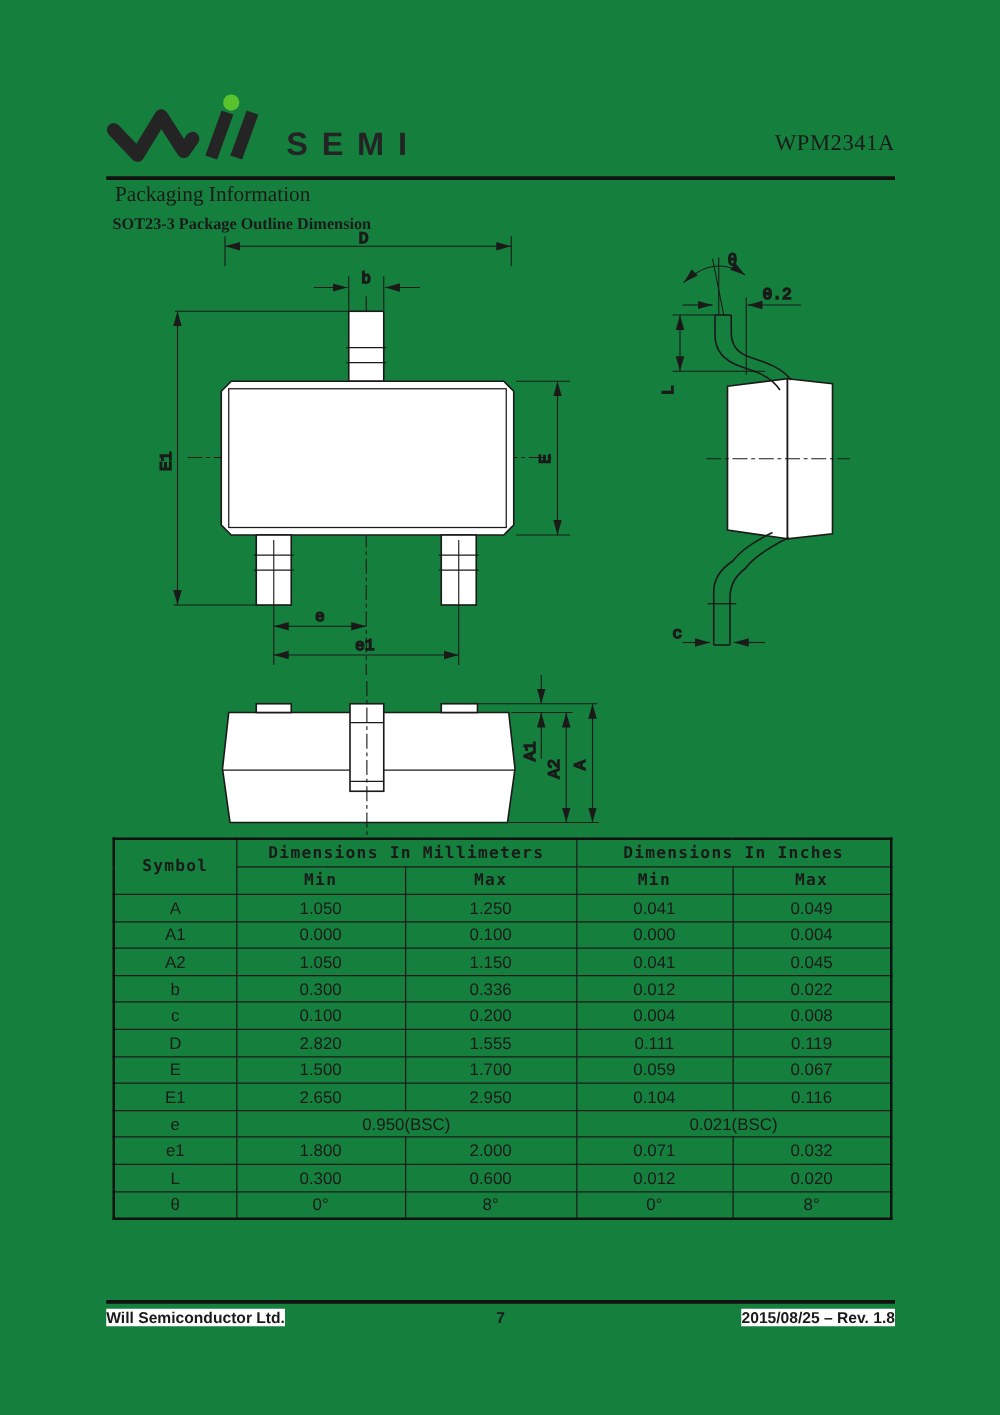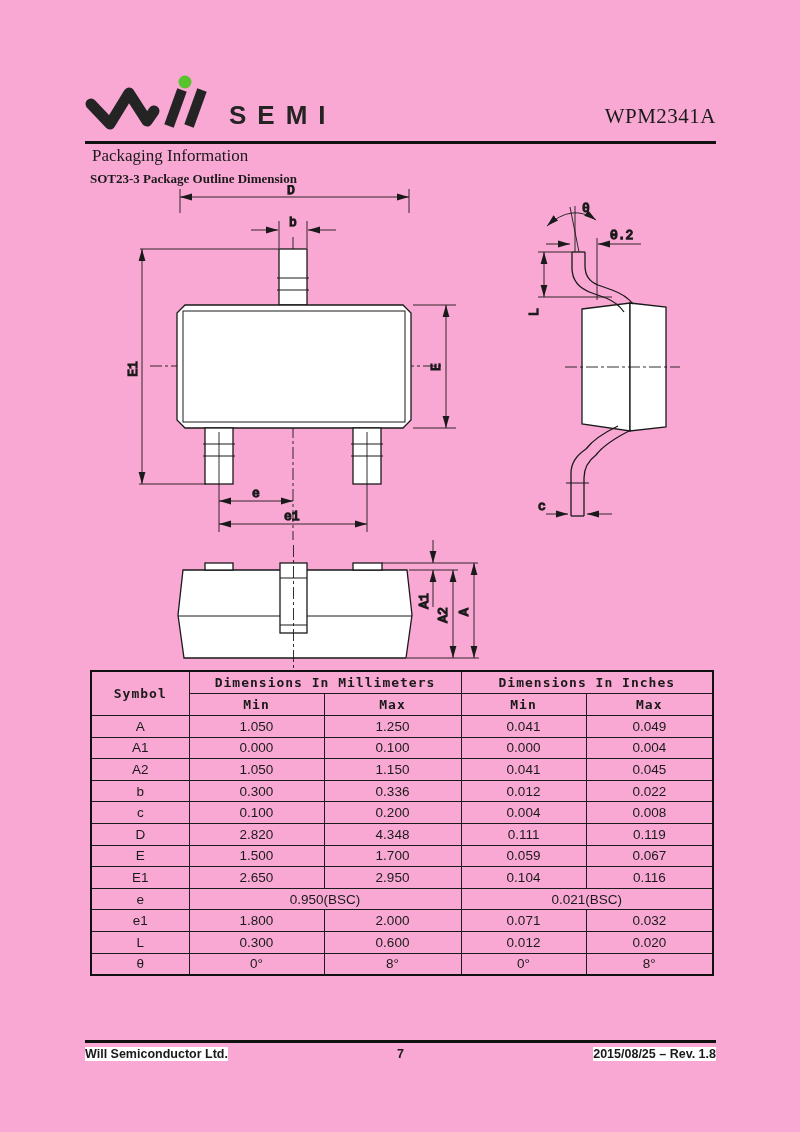--- a/index.html
+++ b/index.html
@@ -1,21 +1,21 @@
 <!DOCTYPE html>
 <html><head>
 <meta charset="utf-8">
 <style>
   html,body{margin:0;padding:0;background:#e8e8e8;}
-  .page{position:relative;width:800px;height:1132px;background:#f9a8d4;overflow:hidden;
+  .page{position:relative;width:800px;height:1132px;background:#15803d;overflow:hidden;
         font-family:"Liberation Sans",sans-serif;color:#1a1a1a;}
   
   .logo{position:absolute;left:83px;top:74px;width:320px;height:64px;}
   .partnum{position:absolute;top:104px;right:84px;font-family:"Liberation Serif",serif;
-           font-size:21px;letter-spacing:0.5px;}
+           font-size:18px;letter-spacing:0.5px;}
   .rule{position:absolute;left:85px;width:631px;background:#111;}
   .rule.top{top:141px;height:3px;}
   .rule.bottom{top:1040px;height:3px;}
   .sec-title{position:absolute;left:92px;top:146px;font-family:"Liberation Serif",serif;
              font-weight:normal;font-size:17px;}
   .sub-title{position:absolute;left:90px;top:171px;font-family:"Liberation Serif",serif;
              font-weight:bold;font-size:13px;text-align:right;}
   
   .drawing{position:absolute;left:0;top:185px;width:800px;height:485px;}
   .drawing text{font-family:"Liberation Mono",monospace;font-size:13px;fill:#1a1a1a;}
@@ -256,21 +256,21 @@
     <tr>
       <td>c</td>
           <td>0.100</td>
           <td>0.200</td>
           <td>0.004</td>
           <td>0.008</td>
     </tr>
     <tr>
       <td>D</td>
           <td>2.820</td>
-          <td>4.348</td>
+          <td>1.555</td>
           <td>0.111</td>
           <td>0.119</td>
     </tr>
     <tr>
       <td>E</td>
           <td>1.500</td>
           <td>1.700</td>
           <td>0.059</td>
           <td>0.067</td>
     </tr>

